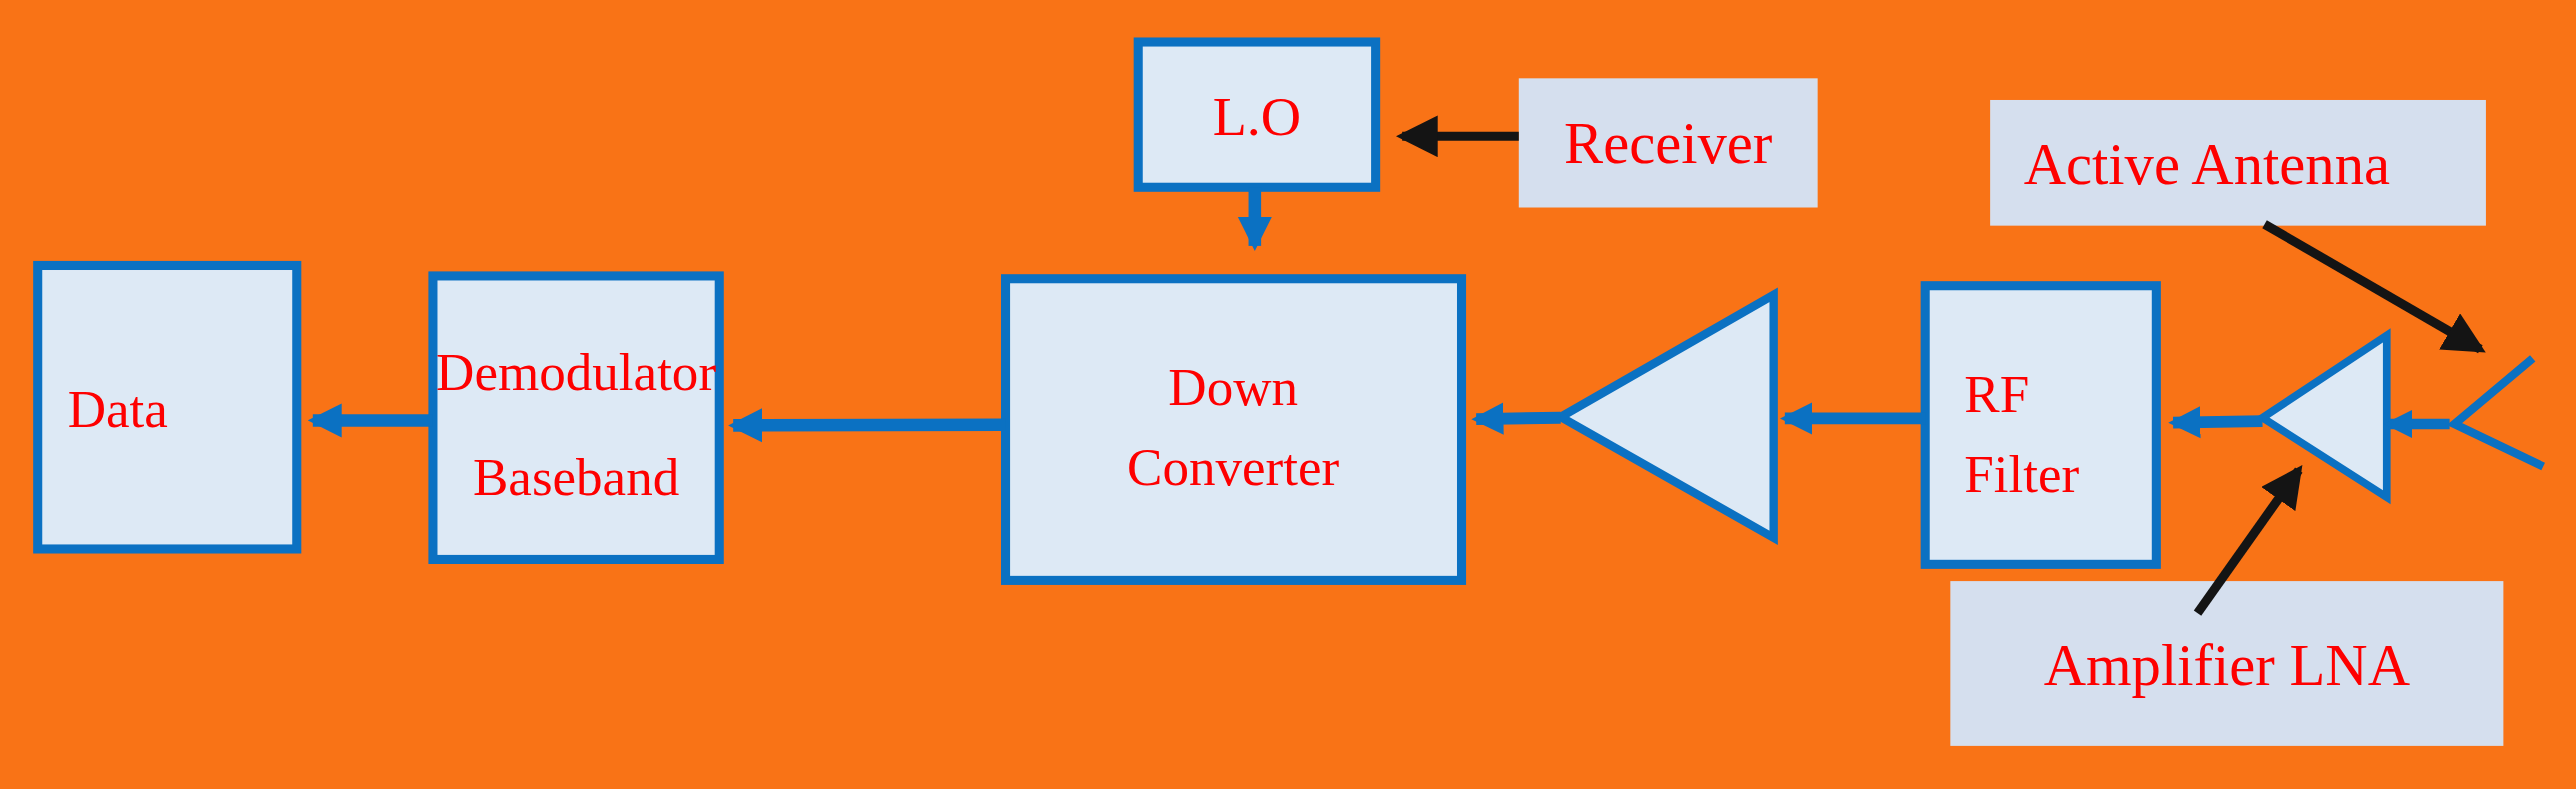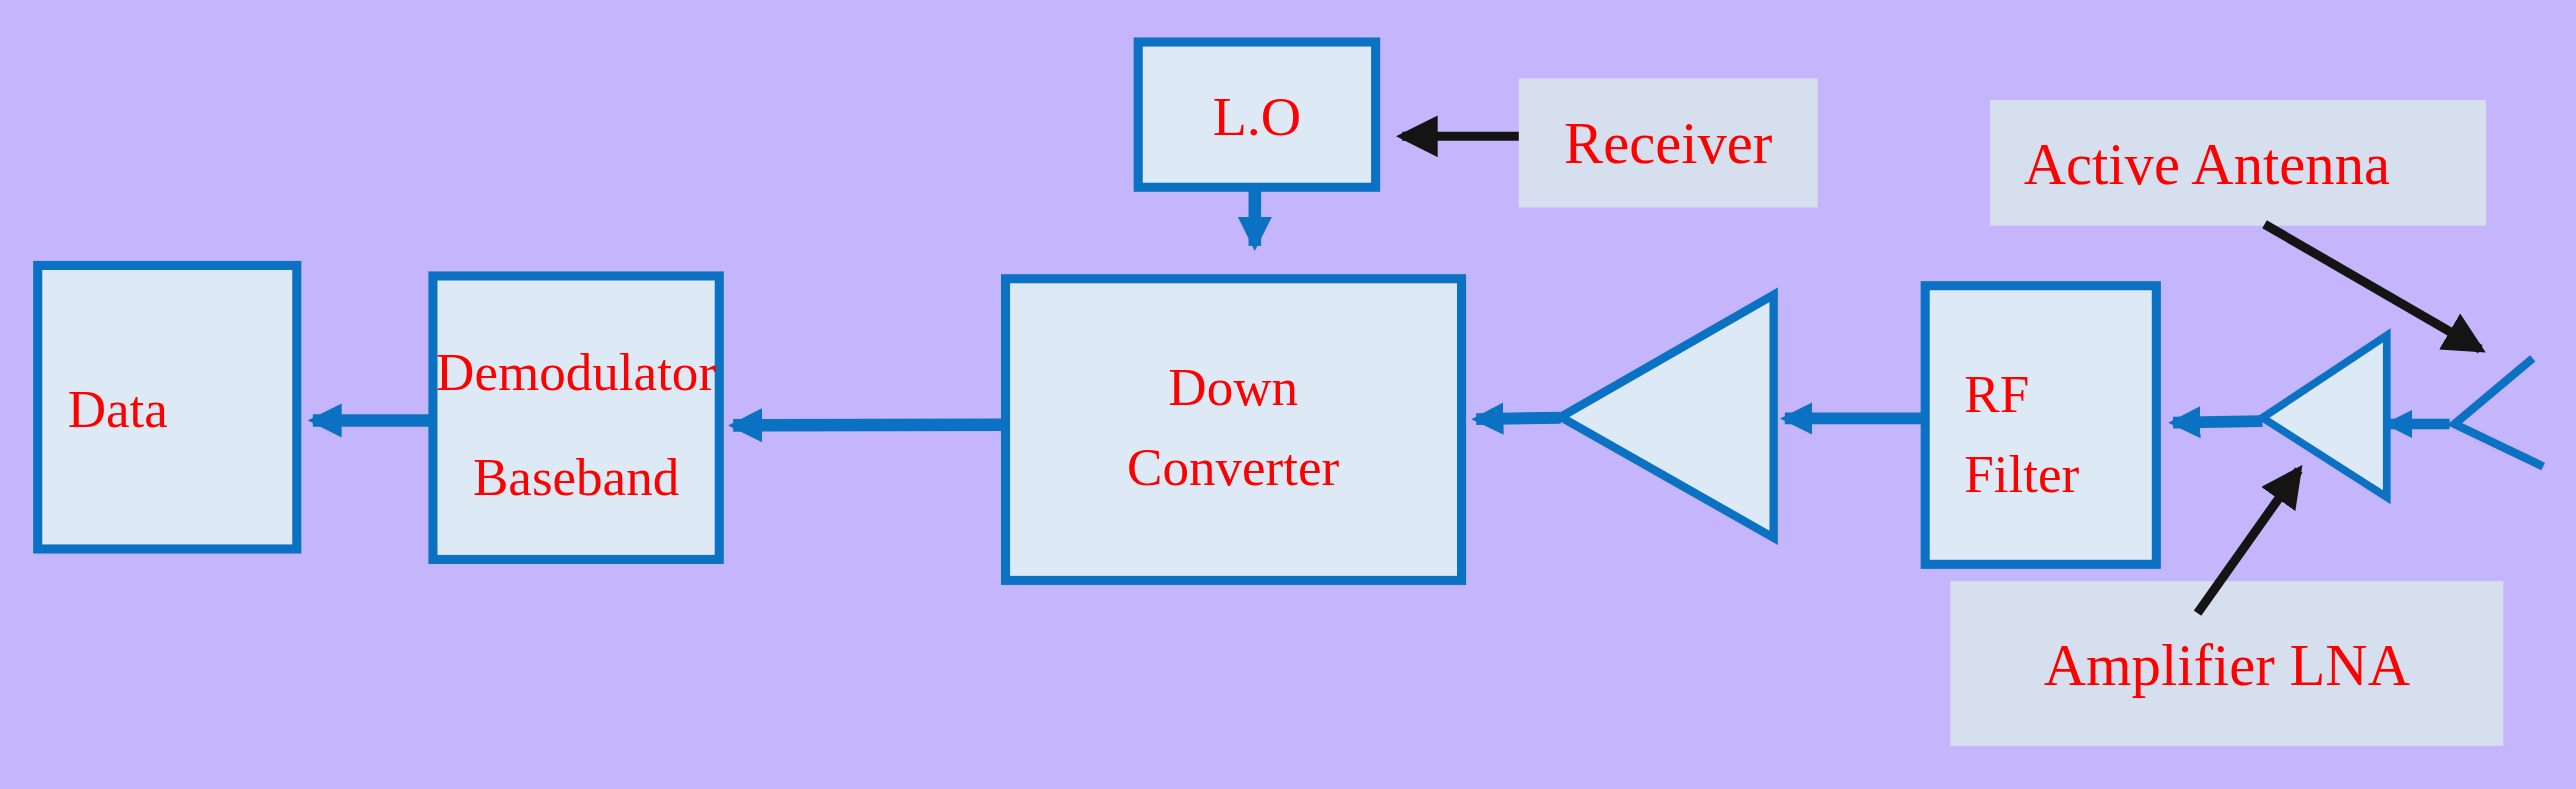--- a/index.html
+++ b/index.html
@@ -1,16 +1,16 @@
 <!DOCTYPE html>
 <html style="font-size:11.2px"><head>
 <meta charset="utf-8">
 <style>
   html, body { margin: 0; padding: 0; background: #ffffff; }
-  .stage { width: 2576px; height: 790px; position: relative; background: #c4b5fd; }
+  .stage { width: 2576px; height: 790px; position: relative; background: #f97316; }
   svg { display: block; }
   text {
     font-family: "Liberation Serif", "DejaVu Serif", serif;
     fill: #fe0000;
   }
   .block-text  { font-size: 76px; }
   .lo-text     { font-size: 80px; }
   .callout-text{ font-size: 84px; }
 </style>
 </head>

